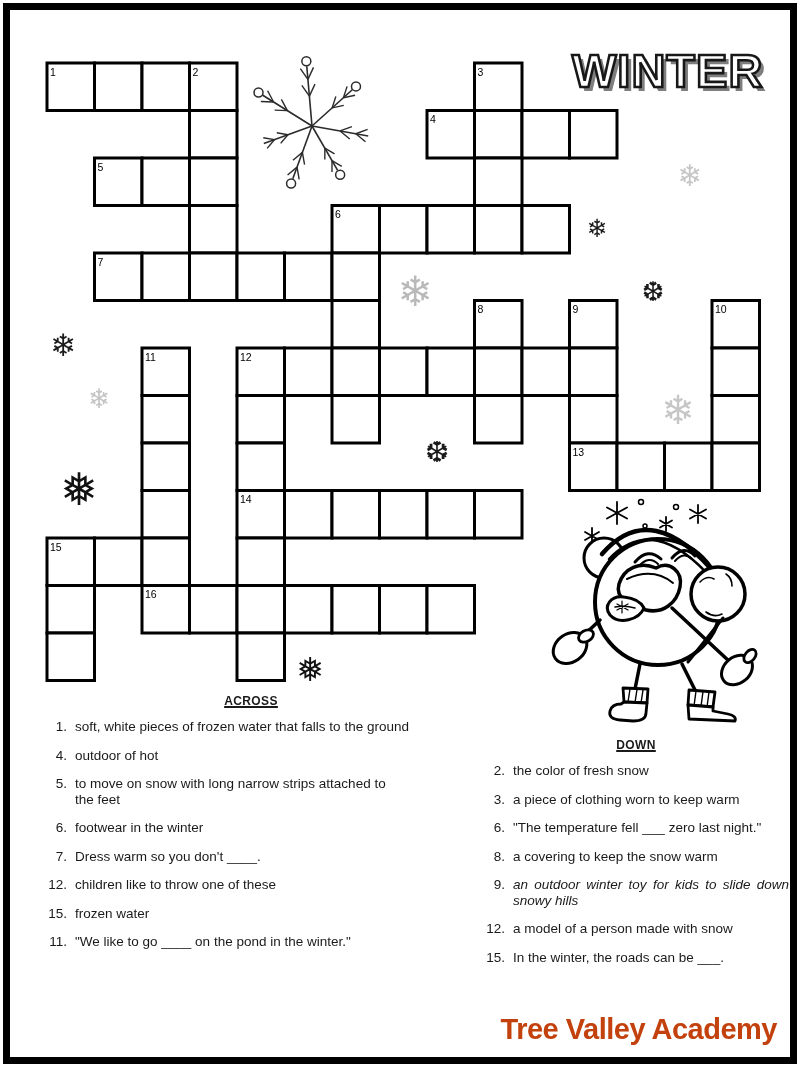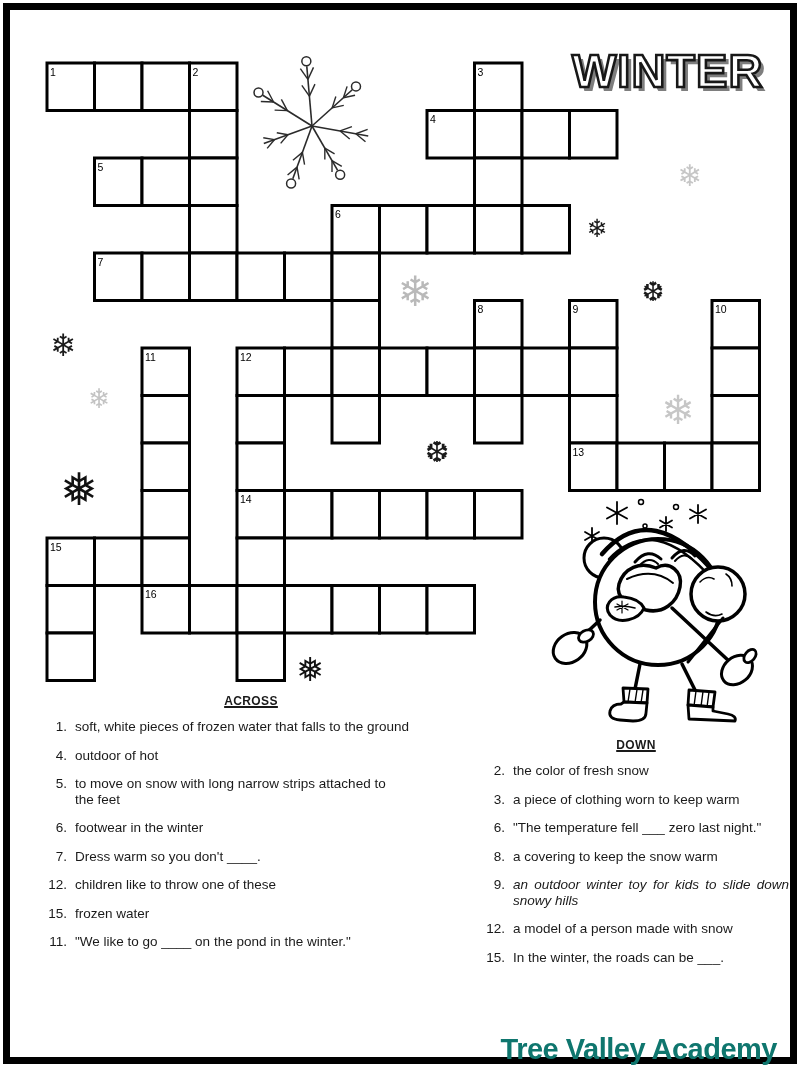--- a/index.html
+++ b/index.html
@@ -320,13 +320,13 @@
           <span class="clue-text">a model of a person made with snow</span>
         </div>
         <div class="clue">
           <span class="clue-num">15.</span>
           <span class="clue-text">In the winter, the roads can be ___.</span>
         </div>
       </div>
   </div>
 </div>
 
-<div class="footer-credit" style="color: #0f766e; margin-top: 20px;">Tree Valley Academy</div>
+<div class="footer-credit" style="color: #c2410c;">Tree Valley Academy</div>
 
 </body></html>

